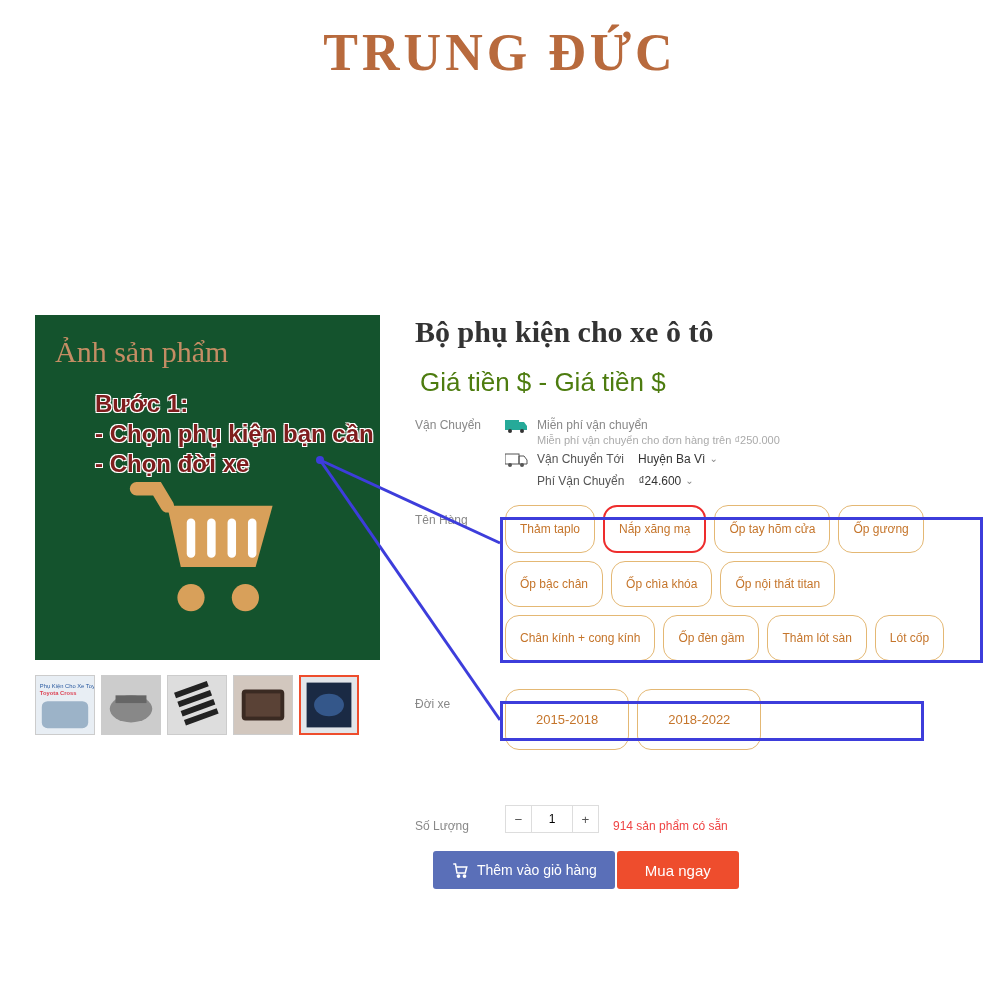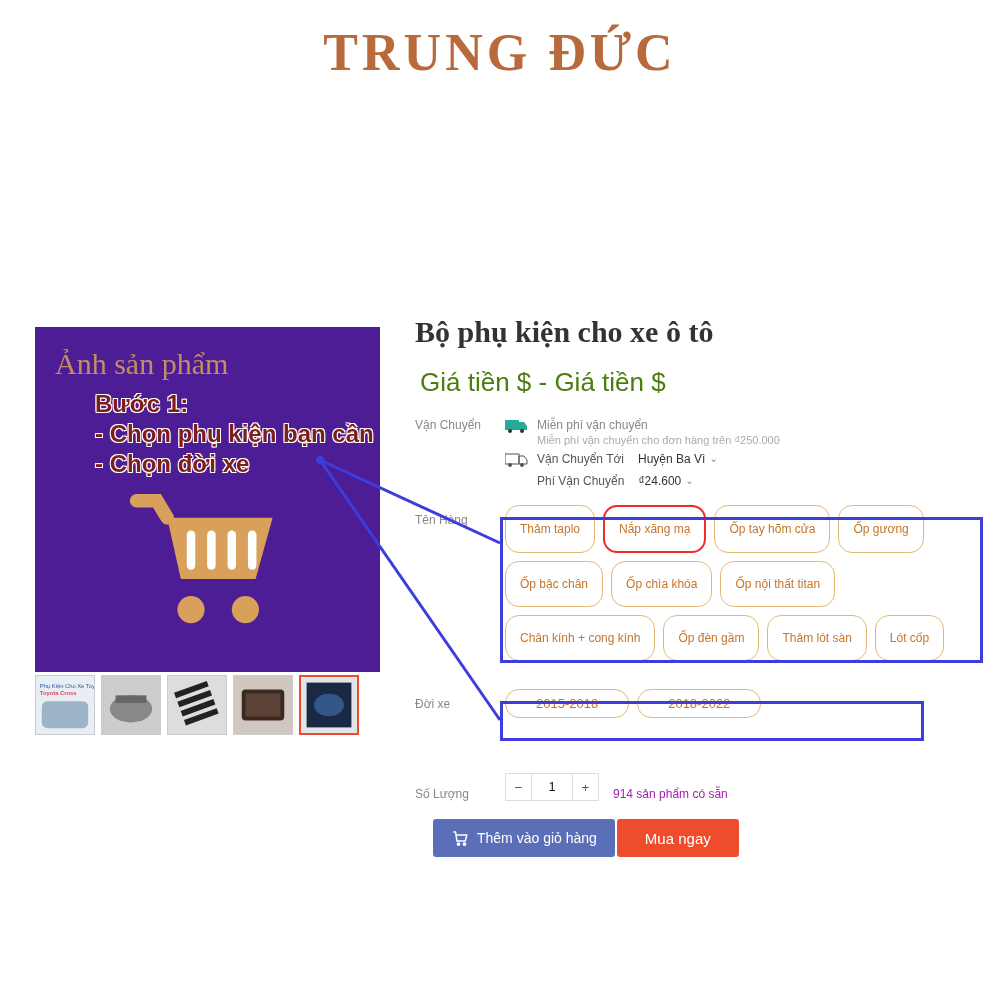--- a/index.html
+++ b/index.html
@@ -37,24 +37,24 @@
     position: absolute;
     top: 315px;
     left: 0;
     width: 1000px;
   }
 
   
   .img-area {
     position: absolute;
     left: 35px;
-    top: 12px;
+    top: 0;
     width: 345px;
     height: 345px;
-    background: #4c1d95;
+    background: #14532d;
   }
   .img-placeholder-title {
     position: absolute;
     top: 20px;
     left: 20px;
     color: #c48d64;
     font-size: 30px;
     font-family: Georgia, serif;
   }
   .cart-shape {
@@ -143,21 +143,21 @@
     padding: 15px 14px;
     border-radius: 14px;
     font-size: 12px;
     background: #fff;
     cursor: pointer;
   }
   .pill.highlight { border: 2px solid #ee2d2d; }
   .year-pill {
     border: 1px solid #e4b874;
     color: #c5752b;
-    padding: 6px 30px;
+    padding: 22px 30px;
     border-radius: 14px;
     font-size: 13px;
     background: #fff;
     cursor: pointer;
   }
 
   
   .hl-box {
     position: absolute;
     border: 3px solid #3d3ddb;
@@ -177,21 +177,21 @@
   .qty-label { width: 90px; color: #888; }
   .qty-box { display: flex; border: 1px solid #ddd; }
   .qty-btn {
     width: 26px; height: 26px;
     border: none; background: #fff;
     color: #555; cursor: pointer;
   }
   .qty-btn:first-child { border-right: 1px solid #ddd; }
   .qty-btn:last-child { border-left: 1px solid #ddd; }
   .qty-val { width: 40px; text-align: center; line-height: 26px; }
-  .stock { margin-left: 14px; color: #a21caf; }
+  .stock { margin-left: 14px; color: #ef4444; }
 
   .cta-row { display: flex; gap: 2px; margin-top: 18px; margin-left: 18px; }
   .btn-cart {
     background: #5a6fb8;
     color: #fff;
     border: none;
     padding: 10px 18px;
     border-radius: 3px;
     font-size: 14px;
     cursor: pointer;

